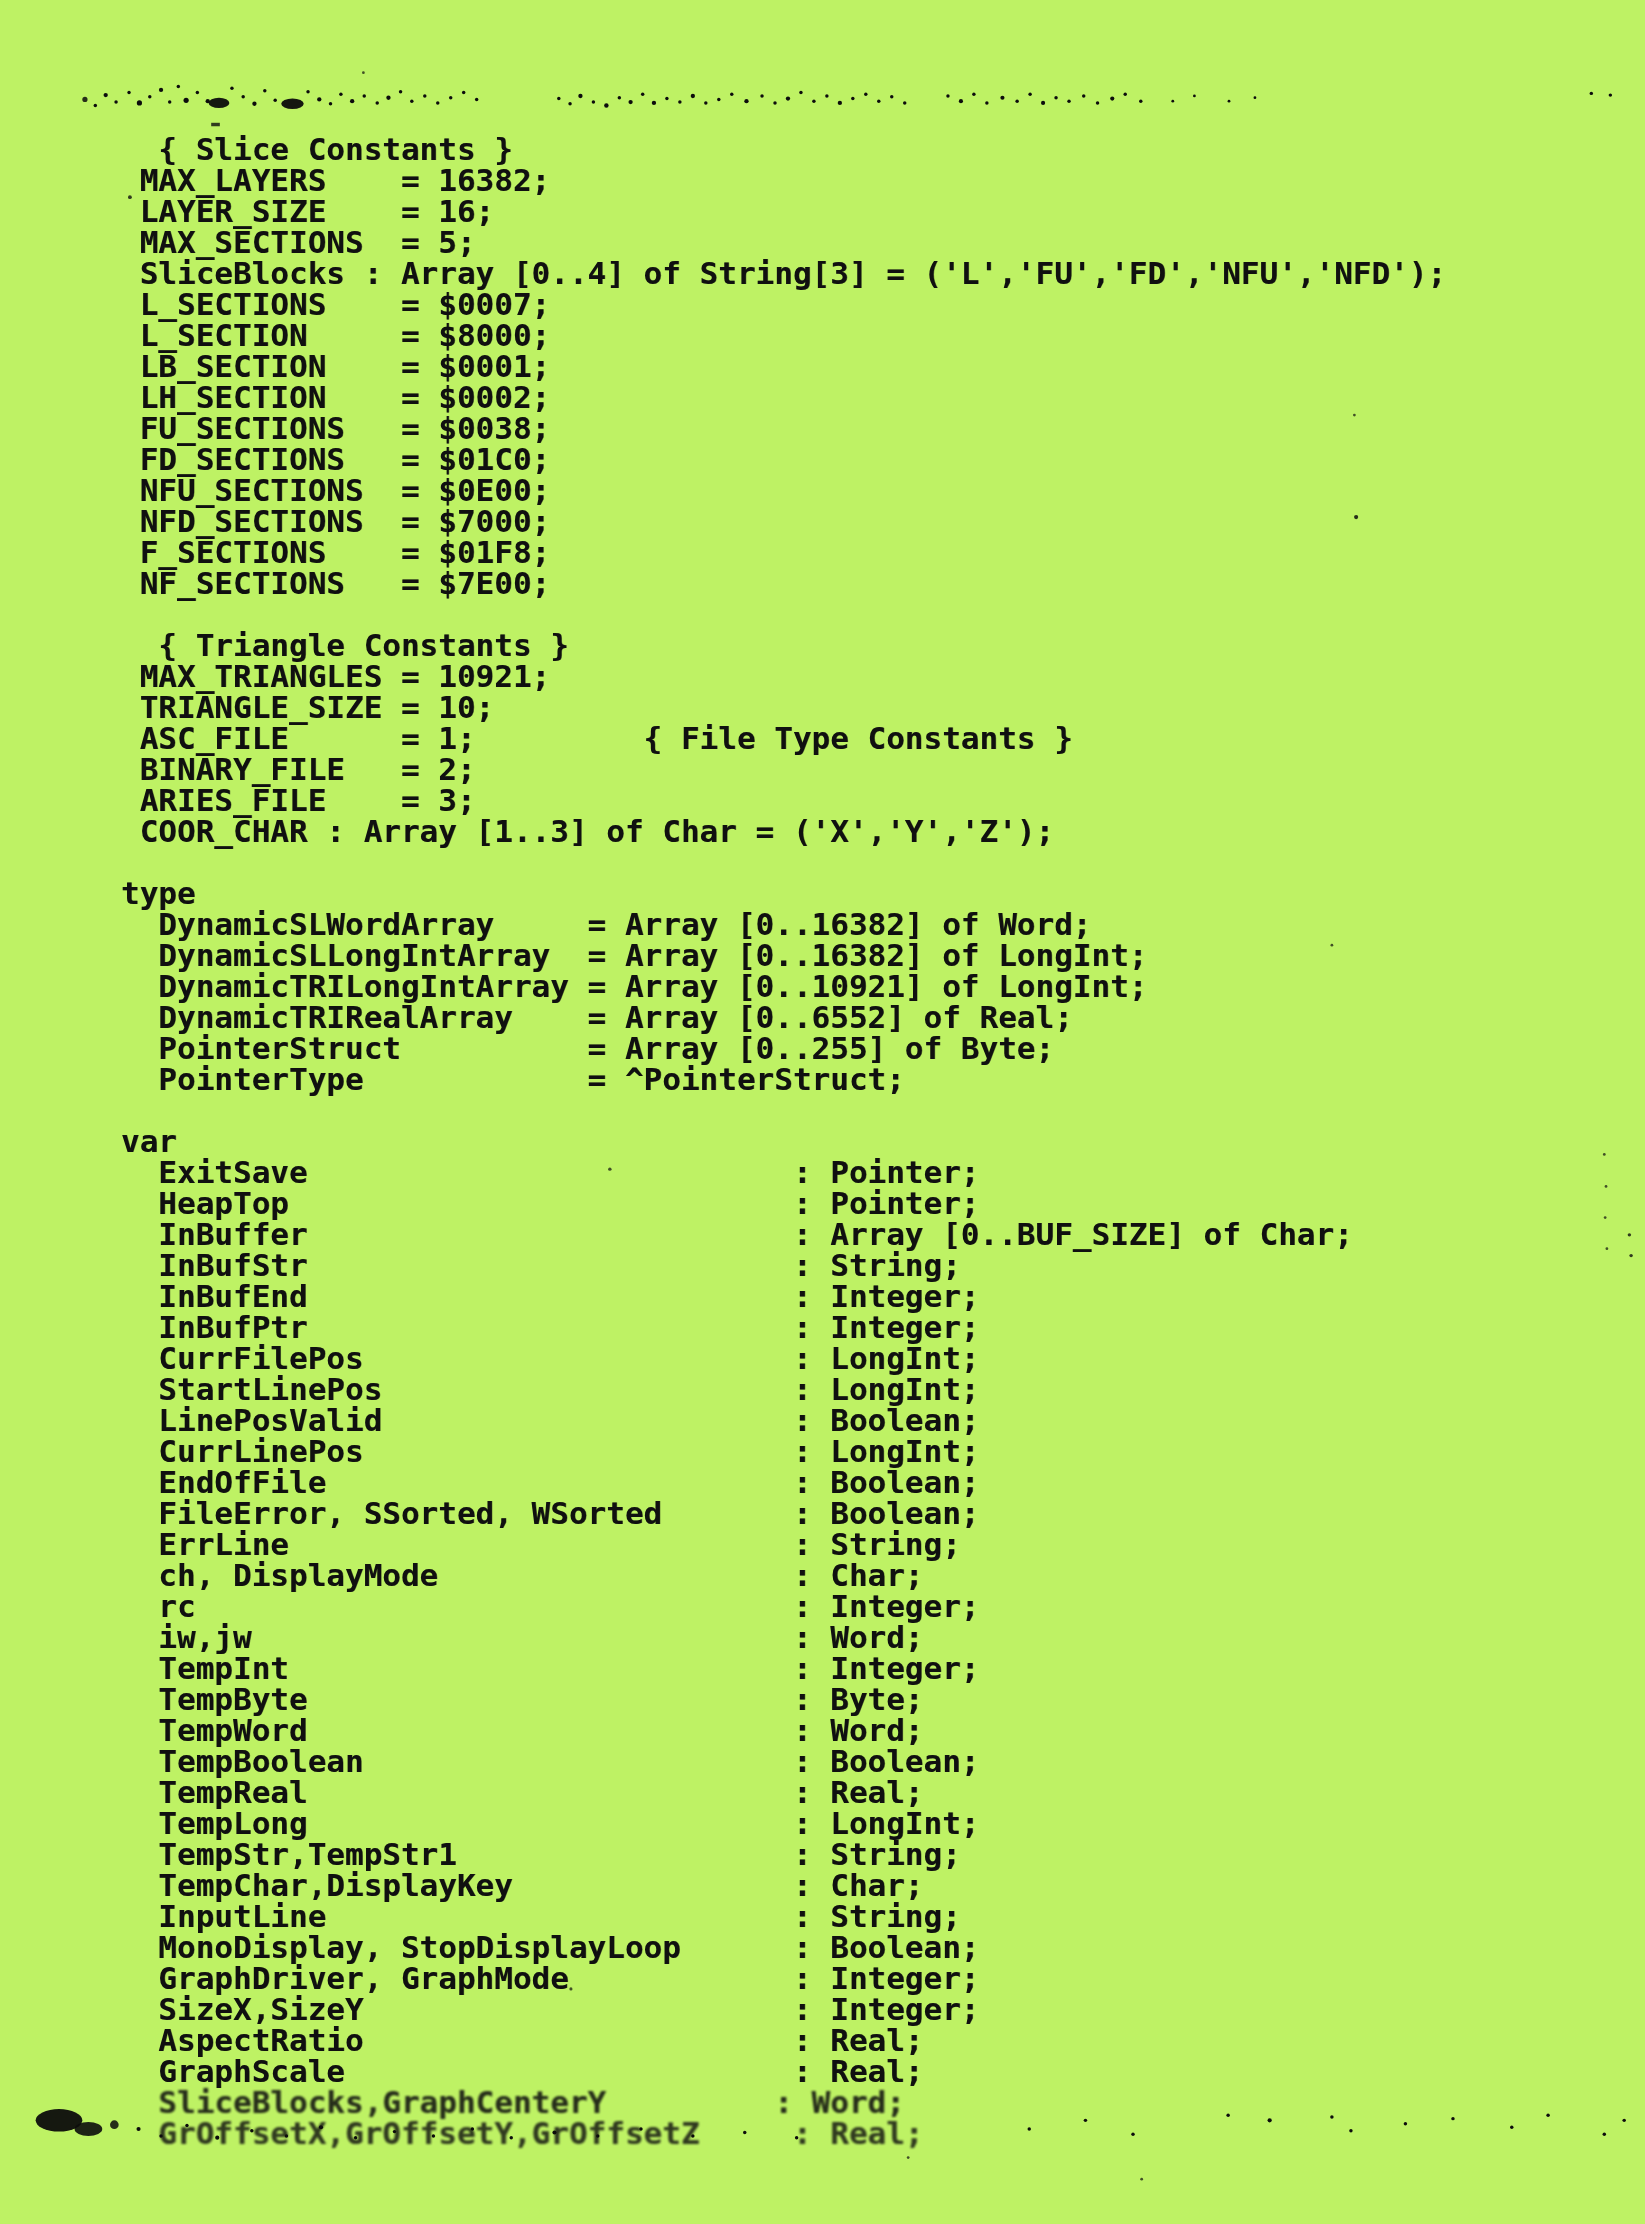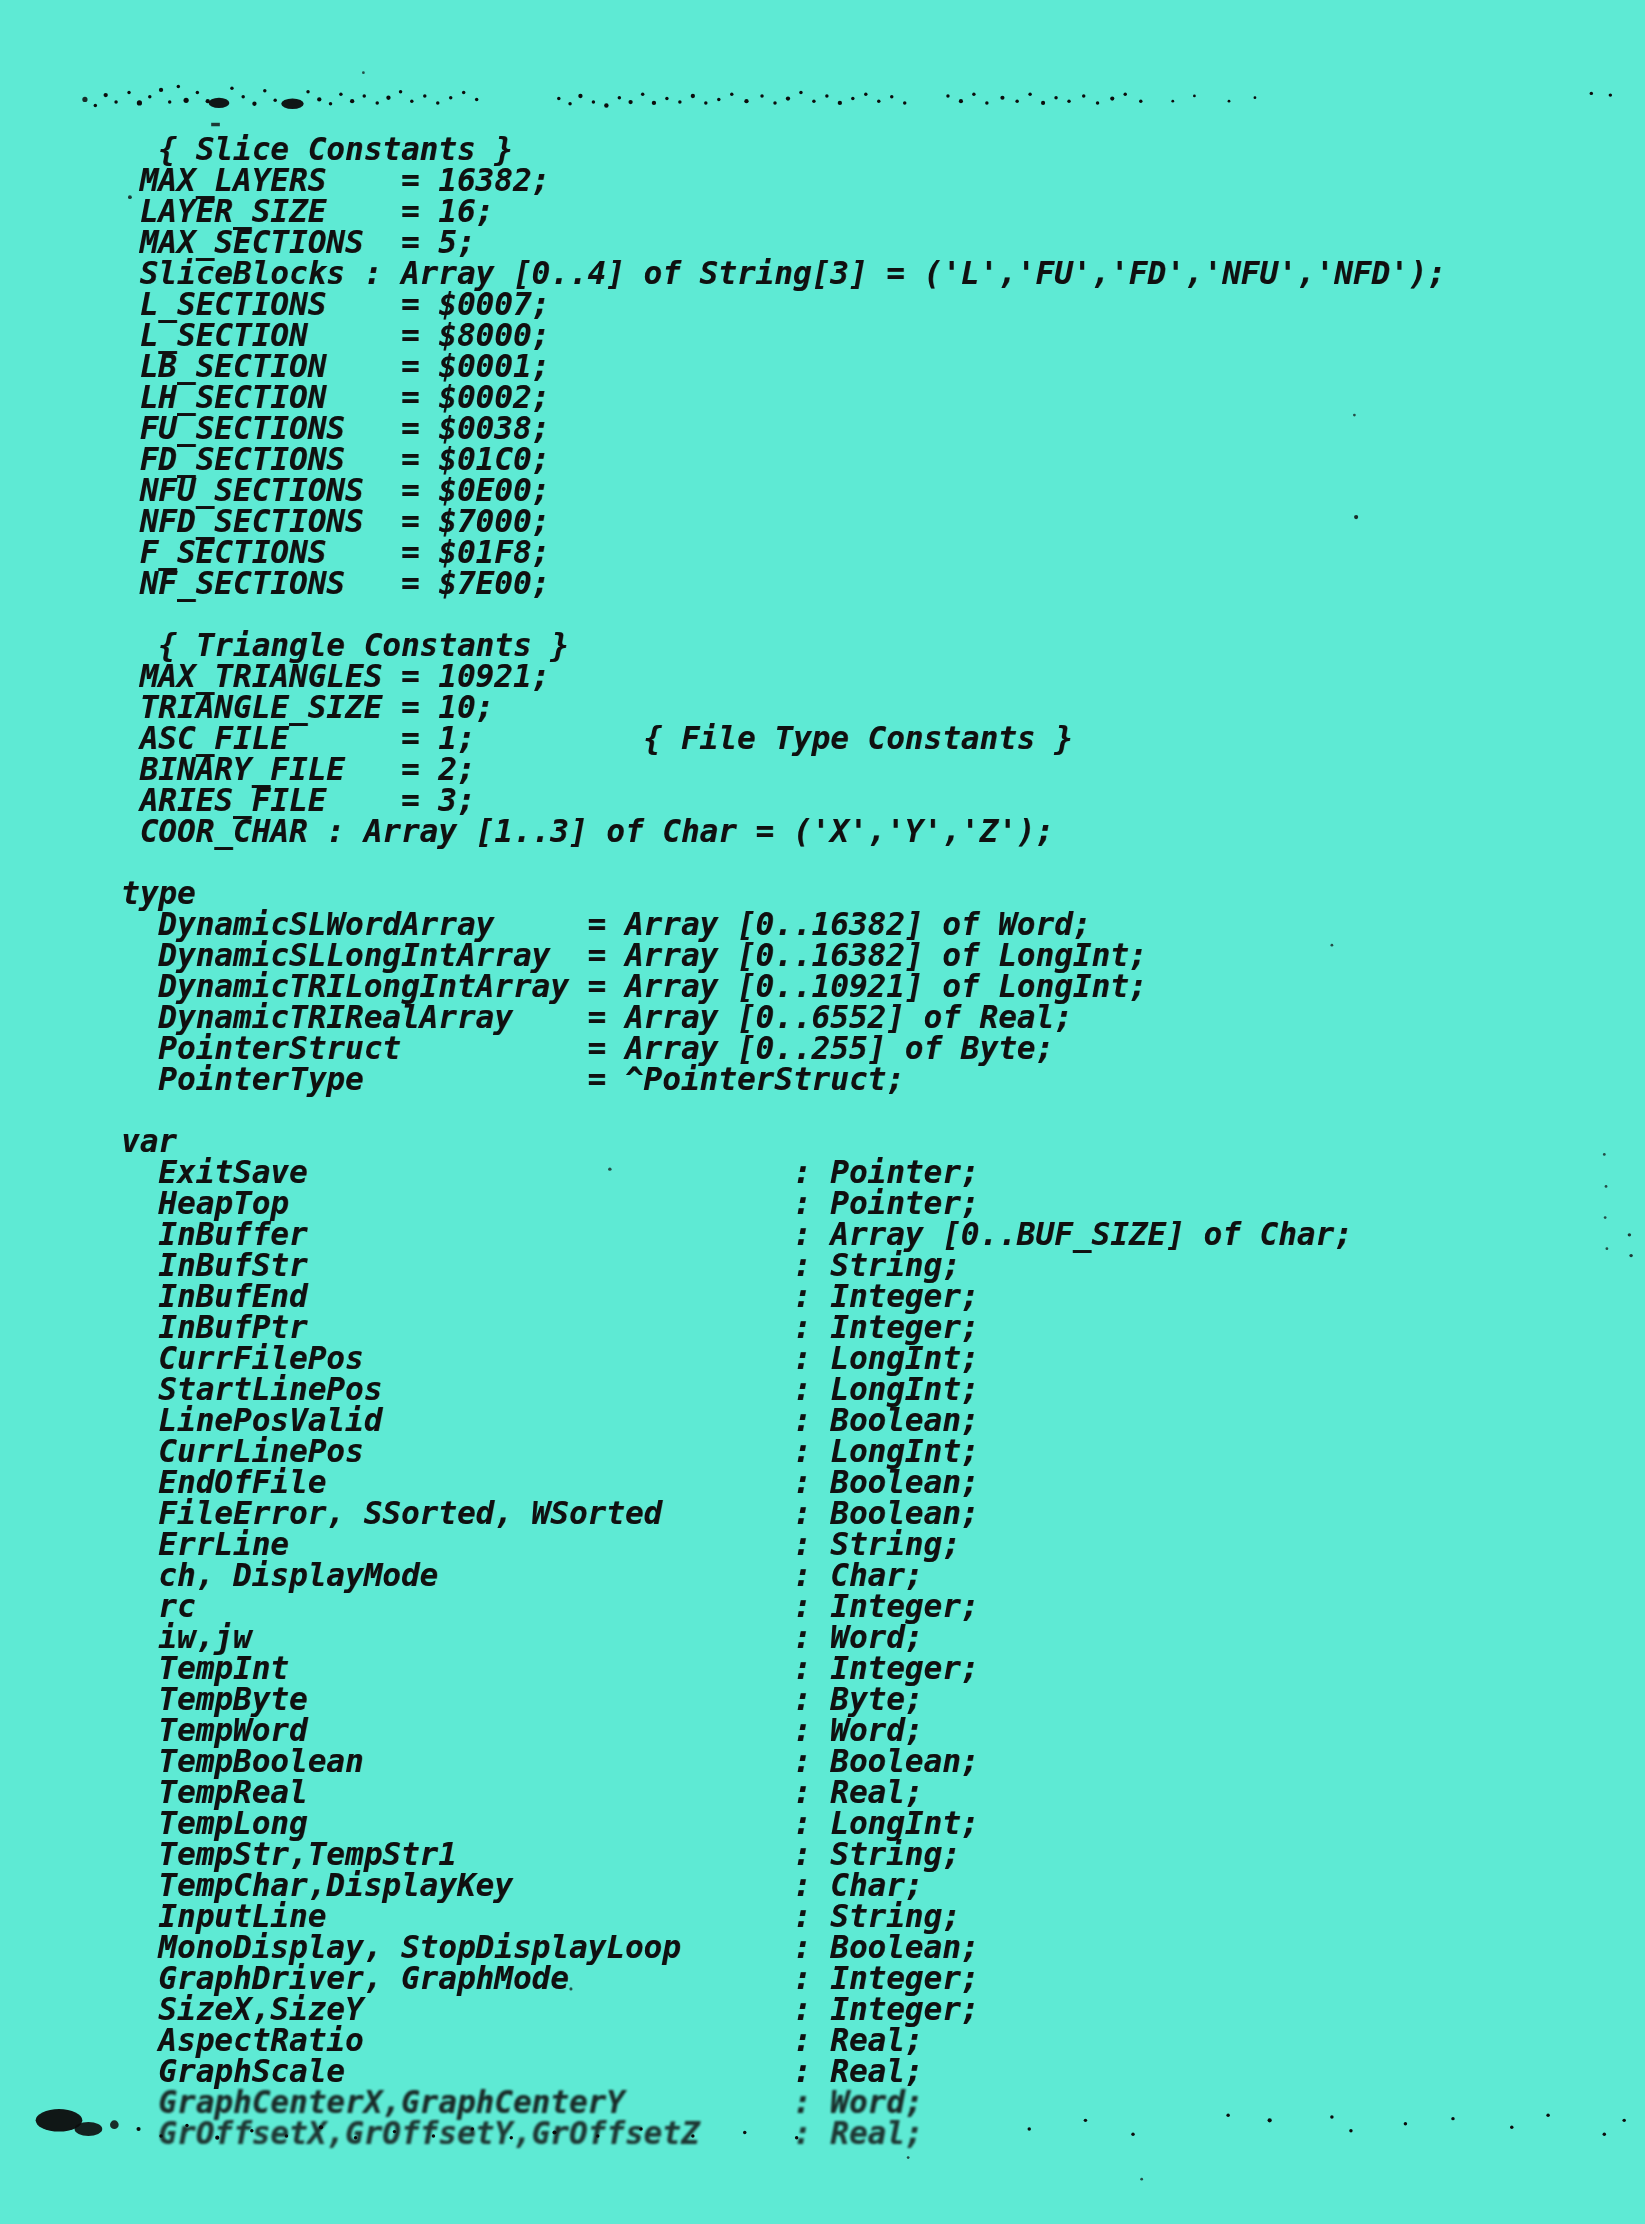--- a/index.html
+++ b/index.html
@@ -1,18 +1,18 @@
 <!DOCTYPE html>
 <html style="font-size:14px"><head>
 <meta charset="utf-8">
 <style>
   html,body{margin:0;padding:0;background:#ffffff;}
   body{width:1646px;height:2225px;position:relative;overflow:hidden;
        font-family:"DejaVu Sans Mono","Liberation Mono",monospace;}
-  .page{position:absolute;inset:0;background:#5eead4;font-style:italic;}
+  .page{position:absolute;inset:0;background:#bef264;}
   .listing{
     position:absolute;left:121px;top:134px;
     font-family:"DejaVu Sans Mono","Liberation Mono",monospace;
     font-weight:700;
     font-size:31px;
     line-height:31px;
     color:#101010;
     letter-spacing:0;
     filter:blur(0.3px);
     text-shadow:0.5px 0.3px 0 rgba(10,10,10,.45);
@@ -231,18 +231,18 @@
   TempReal                          : Real;
   TempLong                          : LongInt;
   TempStr,TempStr1                  : String;
   TempChar,DisplayKey               : Char;
   InputLine                         : String;
   MonoDisplay, StopDisplayLoop      : Boolean;
   GraphDriver, GraphMode            : Integer;
   SizeX,SizeY                       : Integer;
   AspectRatio                       : Real;
   GraphScale                        : Real;</pre>
-    <pre class="deg1">  GraphCenterX,GraphCenterY         : Word;</pre>
+    <pre class="deg1">  SliceBlocks,GraphCenterY         : Word;</pre>
     <pre class="deg2">  GrOffsetX,GrOffsetY,GrOffsetZ     : Real;</pre>
   </div>
 
 </div>
 
 
 </body></html>

